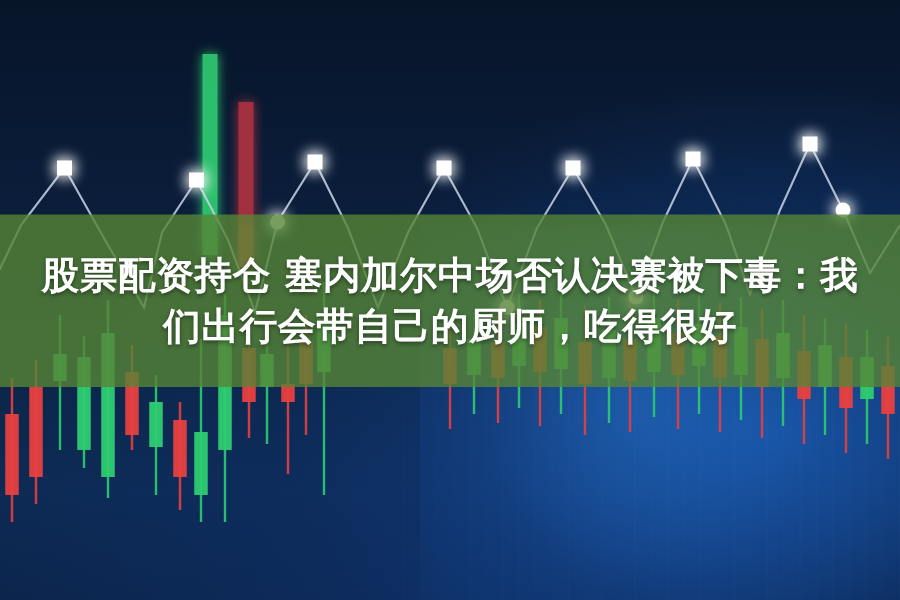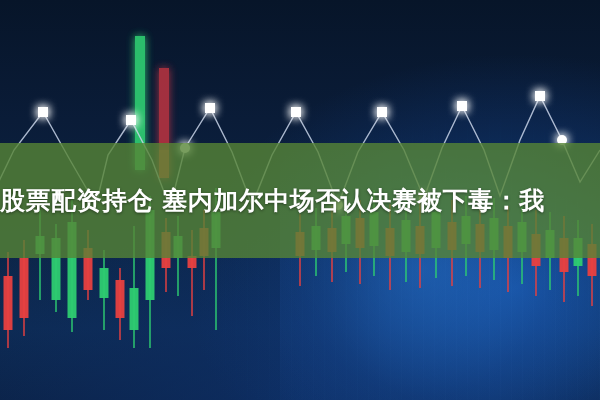--- a/index.html
+++ b/index.html
@@ -66,20 +66,21 @@
   }
   
   .headline {
     position: absolute;
     left: 0;
     top: 143px;
     width: 600px;
     height: 115px;
     display: flex;
     flex-direction: column;
+    align-items: center;
     justify-content: center;
     gap: 6px;
     pointer-events: none;
   }
   .headline .line {
     color: #ffffff;
     font-size: 25px;
     font-weight: bold;
     line-height: 1.12;
     letter-spacing: 0.5px;
@@ -209,15 +210,16 @@
         <circle cx="338" cy="205" r="5" fill="#ffffff" filter="url(#markerglow)"></circle>
         <circle cx="424" cy="198" r="5" fill="#ffffff" filter="url(#markerglow)"></circle>
         <circle cx="562" cy="140" r="5" fill="#ffffff" filter="url(#markerglow)"></circle>
       </g>
   </svg>
 
   <div class="green-band"></div>
 
   <div class="headline">
     <div class="line">股票配资持仓 塞内加尔中场否认决赛被下毒：我</div>
+    <div class="line">们出行会带自己的厨师，吃得很好</div>
   </div>
 
 </div>
 
 </body></html>

